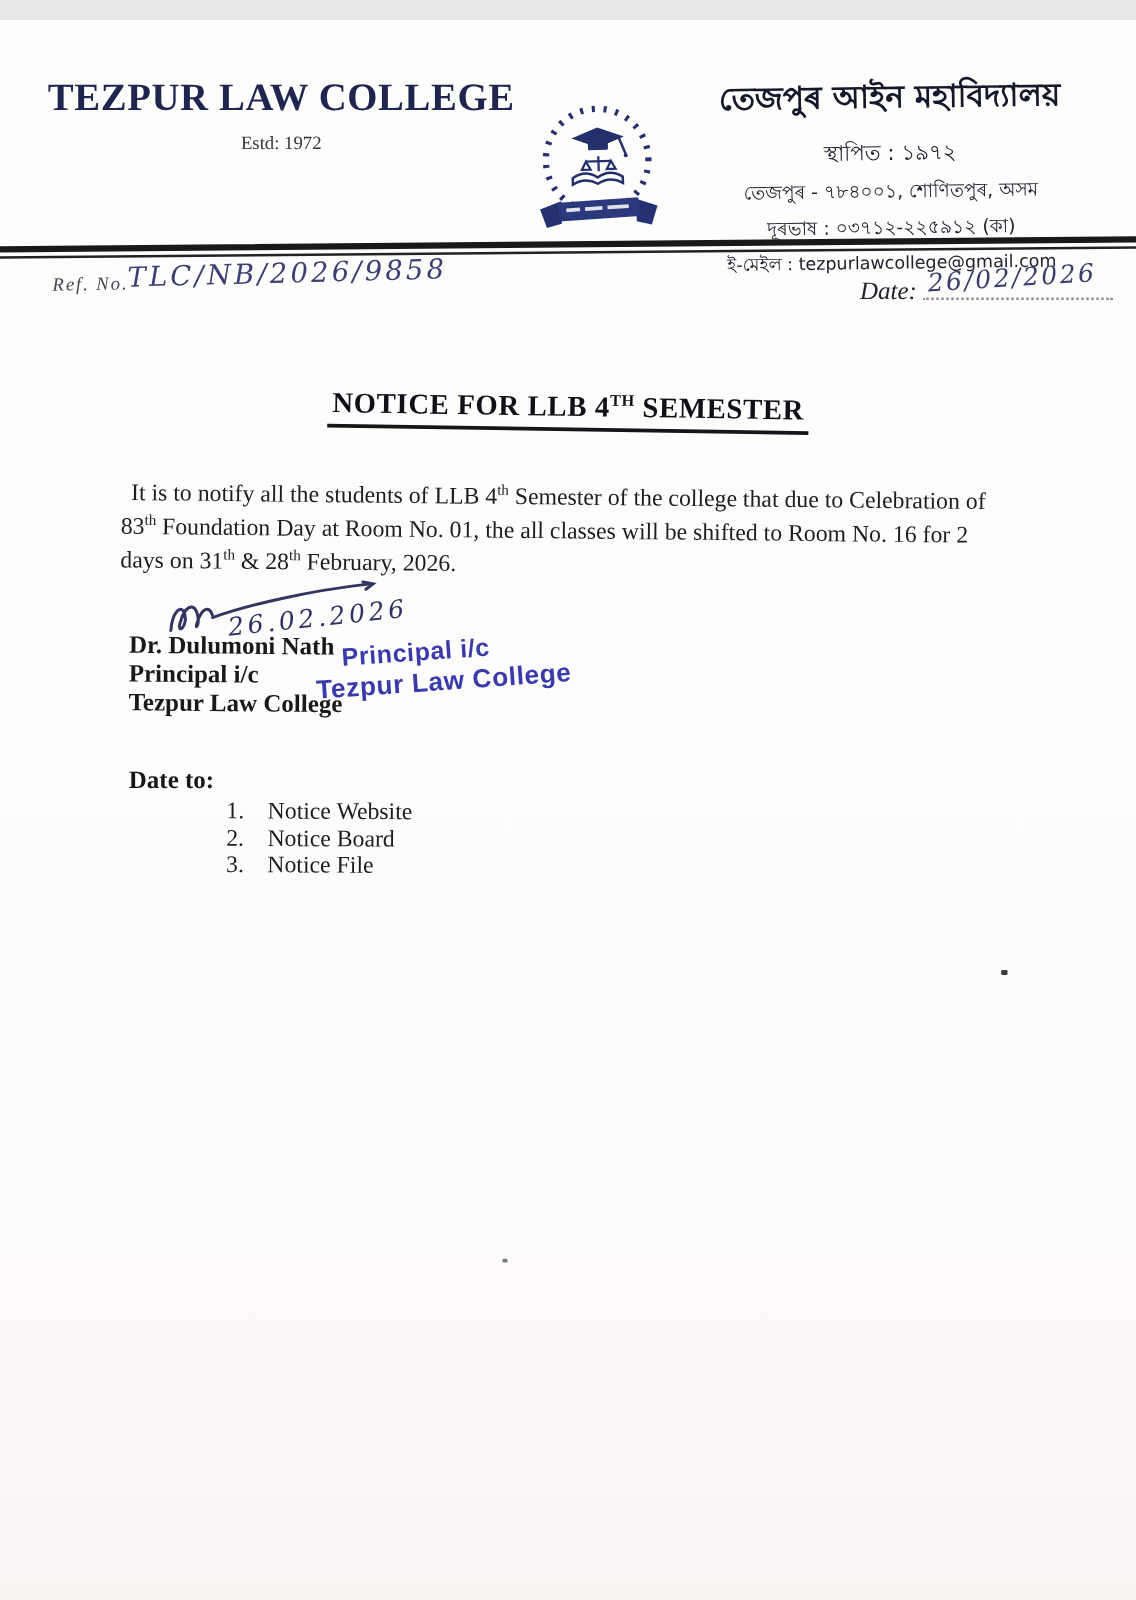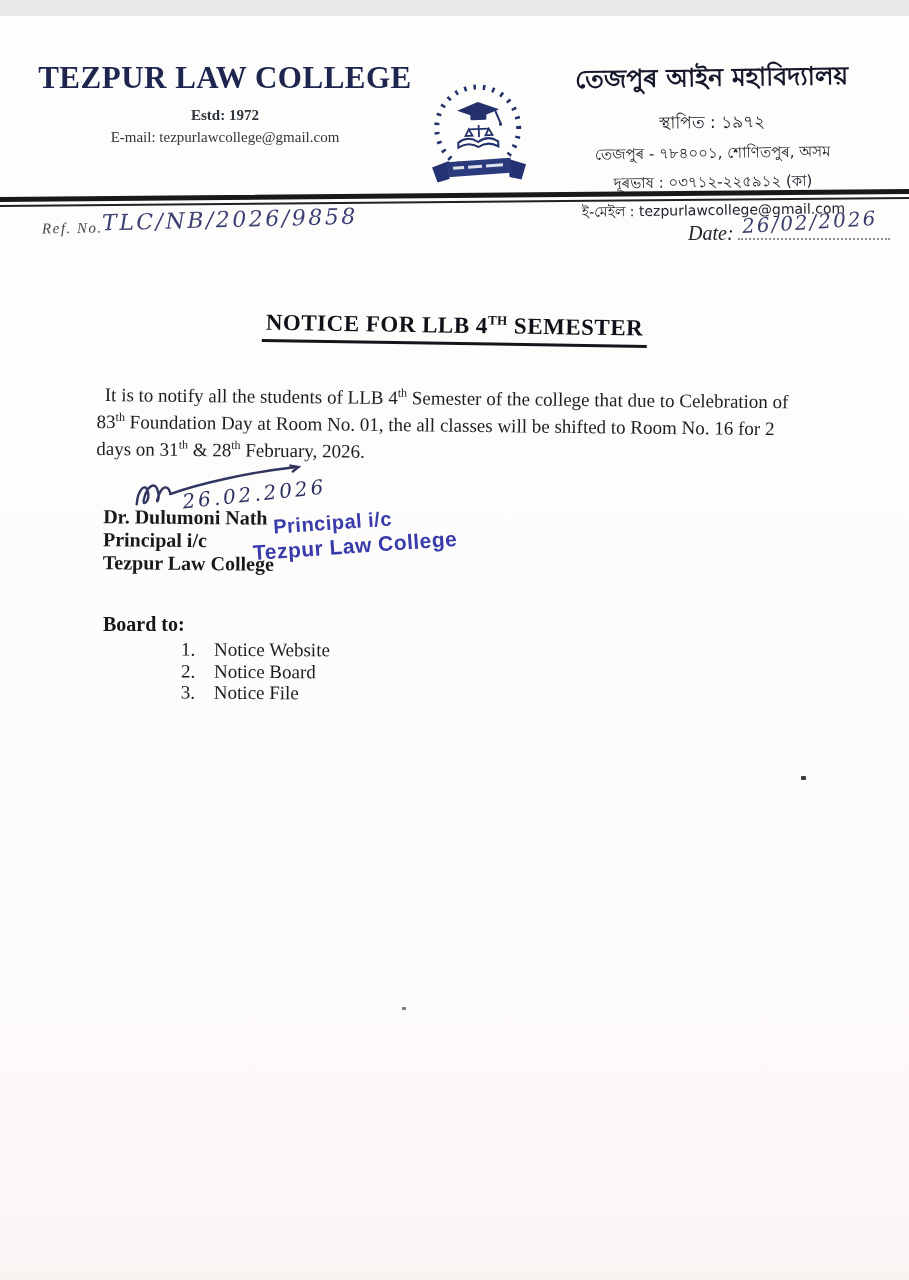--- a/index.html
+++ b/index.html
@@ -16,21 +16,21 @@
   
   .header-left {
     position:absolute; left:36px; top:44px; width:378px;
     text-align:center; color:#2b2b2b;
     display:flex; flex-direction:column; gap:5px;
   }
   .college-name {
     font-size:31px; font-weight:bold; letter-spacing:0.5px;
     color:#1e2650; margin-bottom:6px; white-space:nowrap;
   }
-  .hl-estd    { font-size:15px; color:#30343c;font-weight:bold; }
+  .hl-estd    { font-size:15px; color:#30343c; }
   .hl-address { font-size:16px; color:#2e323a; }
   .hl-phone   { font-size:15px; color:#30343c; }
   .hl-email   { font-size:15px; color:#30343c; }
 
   .logo-wrap { position:absolute; left:422px; top:64px; transform:rotate(-2deg); }
 
   .header-right {
     position:absolute; left:540px; top:42px; width:345px;
     text-align:center; color:#20222e;
     display:flex; flex-direction:column; gap:4px;
@@ -140,21 +140,20 @@
   }
 </style>
 </head>
 <body>
 
 <div class="page">
 
   <div class="header-left">
     <div class="college-name">TEZPUR LAW COLLEGE</div>
     <div class="hl-estd">Estd: 1972</div>
-    <div class="hl-email">E-mail: tezpurlawcollege@gmail.com</div>
   </div>
 
   <div class="logo-wrap">
     <svg width="112" height="108" viewBox="0 0 112 108">
       <circle cx="56" cy="48" r="41" fill="none" stroke="#24306b" stroke-width="5" stroke-dasharray="2.5 7"></circle>
       <circle cx="56" cy="48" r="33" fill="#fdfdfc" stroke="#fdfdfc"></circle>
 
       <polygon points="36,30 57,22 78,30 57,38" fill="#24306b"></polygon>
       <rect x="49" y="34" width="16" height="6" rx="1" fill="#24306b"></rect>
       <path d="M74,31 L79,44" stroke="#24306b" stroke-width="2" fill="none"></path>
@@ -220,21 +219,21 @@
     <div>Dr. Dulumoni Nath</div>
     <div>Principal i/c</div>
     <div>Tezpur Law College</div>
   </div>
 
   <div class="stamp">
     <div class="stamp-line1">Principal i/c</div>
     <div class="stamp-line2">Tezpur Law College</div>
   </div>
 
-  <div class="copy-label">Board to:</div>
+  <div class="copy-label">Date to:</div>
   <div class="copy-list">
     <div class="copy-row">
       <span class="copy-num">1.</span>
       <span>Notice Website</span>
     </div>
     <div class="copy-row">
       <span class="copy-num">2.</span>
       <span>Notice Board</span>
     </div>
     <div class="copy-row">

